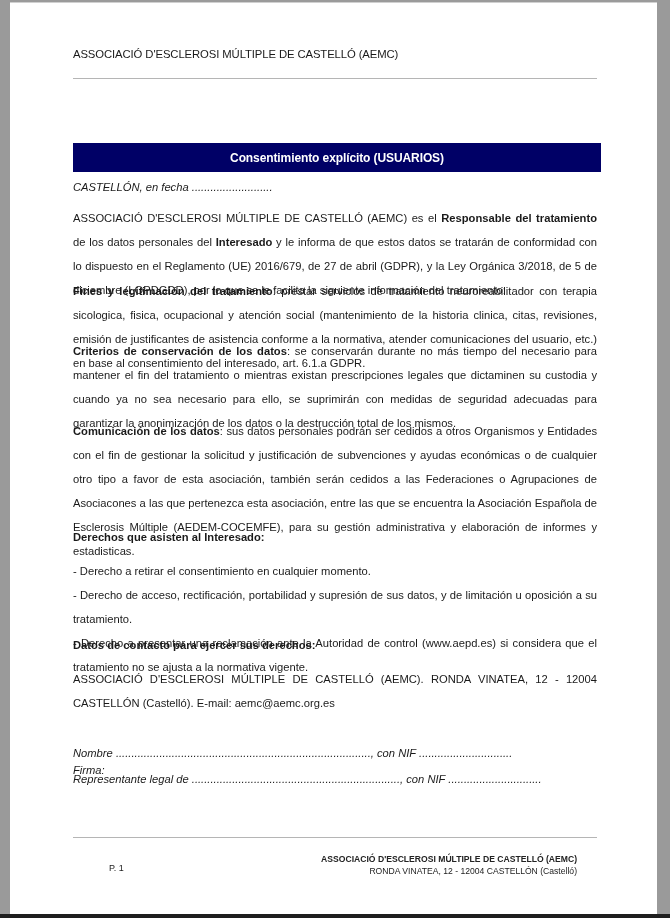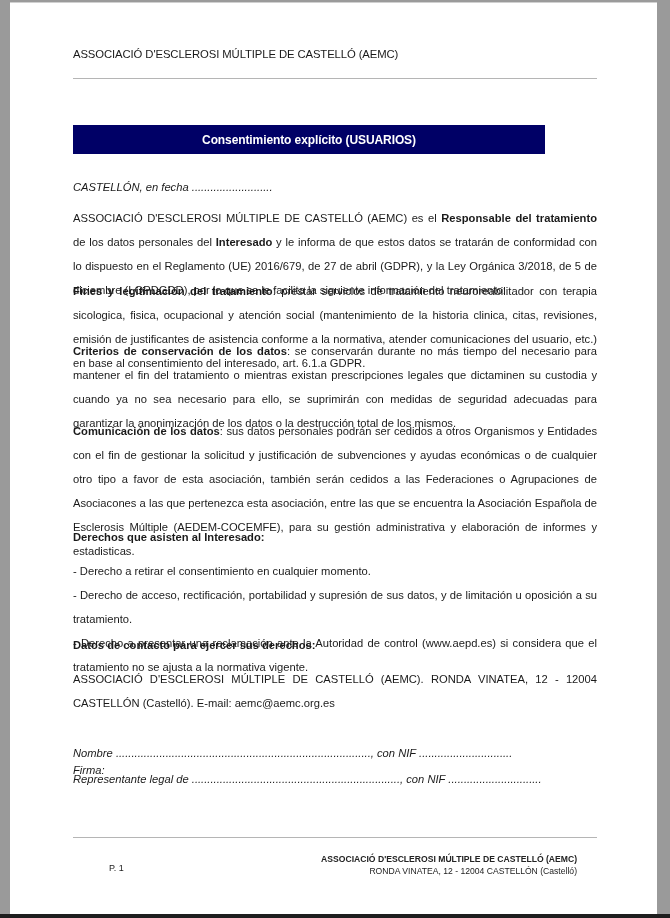--- a/index.html
+++ b/index.html
@@ -14,21 +14,21 @@
     position: absolute; left: 10px; top: 2px; width: 647px; height: 911px;
     background: #ffffff;
     border-top: 1px solid #d0d0d0;
   }
   .bottom-bar {
     position: absolute; left: 0; top: 914px; width: 670px; height: 4px; background: #1e1e1e;
   }
   .hdr-org { position: absolute; left: 63px; top: 45px; font-size: 11.3px; letter-spacing: -0.1px; color: #1a1a1a; }
   .hdr-rule { position: absolute; left: 63px; top: 75px; width: 524px; height: 1px; background: #b5b5b5; }
   .title-bar {
-    position: absolute; left: 63px; top: 122px; width: 472px; height: 29px;
+    position: absolute; left: 63px; top: 140px; width: 528px; height: 29px;
     background: #000066; color: #fff; font-weight: bold; font-size: 12px;
     display: flex; align-items: center; justify-content: center; letter-spacing: -0.1px;
   }
   p { margin: 0; font-size: 11.2px; line-height: 24px; text-align: justify; color: #1a1a1a; }
   .b { font-weight: bold; }
   .blk { position: absolute; left: 63px; width: 524px; }
   .line { font-size: 11.2px; line-height: 15.6px; color: #1a1a1a; white-space: nowrap; font-style: italic; }
   .ftr-rule { position: absolute; left: 63px; top: 834px; width: 524px; height: 1px; background: #b5b5b5; }
   .ftr-page { position: absolute; left: 69px; top: 860px; font-size: 9px; color: #222; padding-left: 30px; }
   .ftr-right { position: absolute; right: 80px; top: 851px; text-align: right; font-size: 8.6px; line-height: 11.5px; color: #222; }

